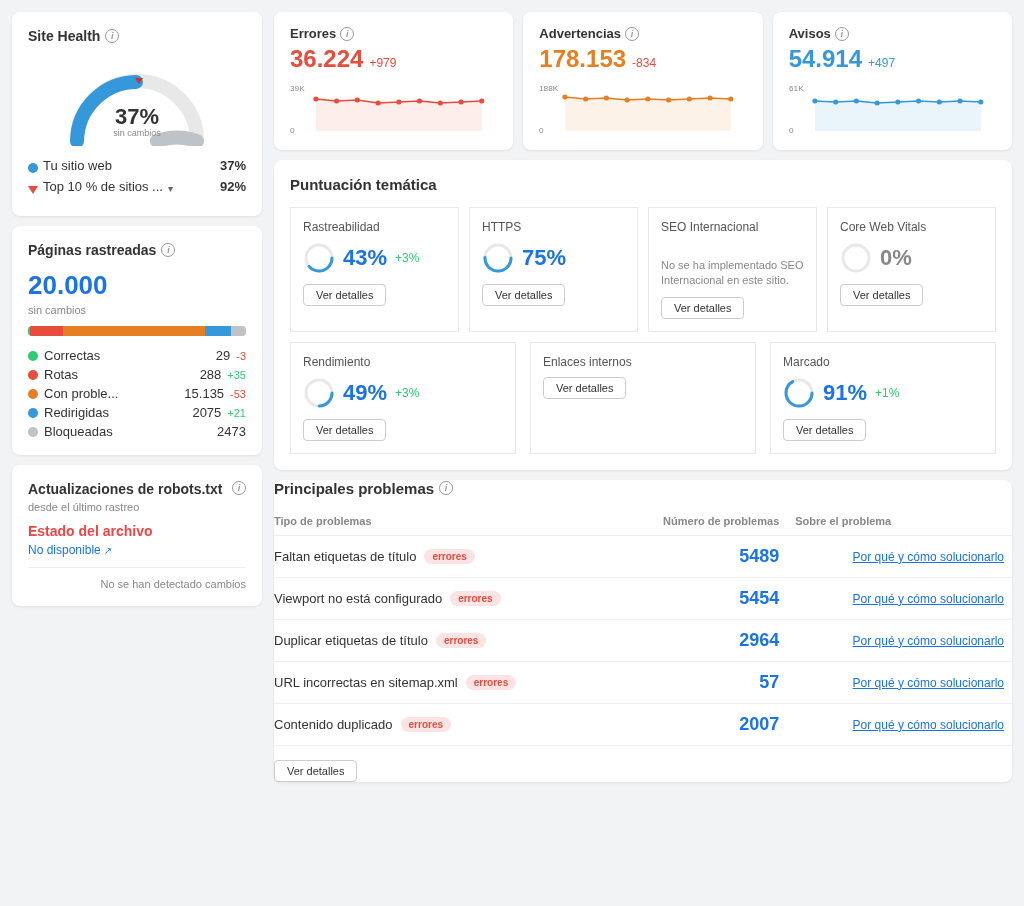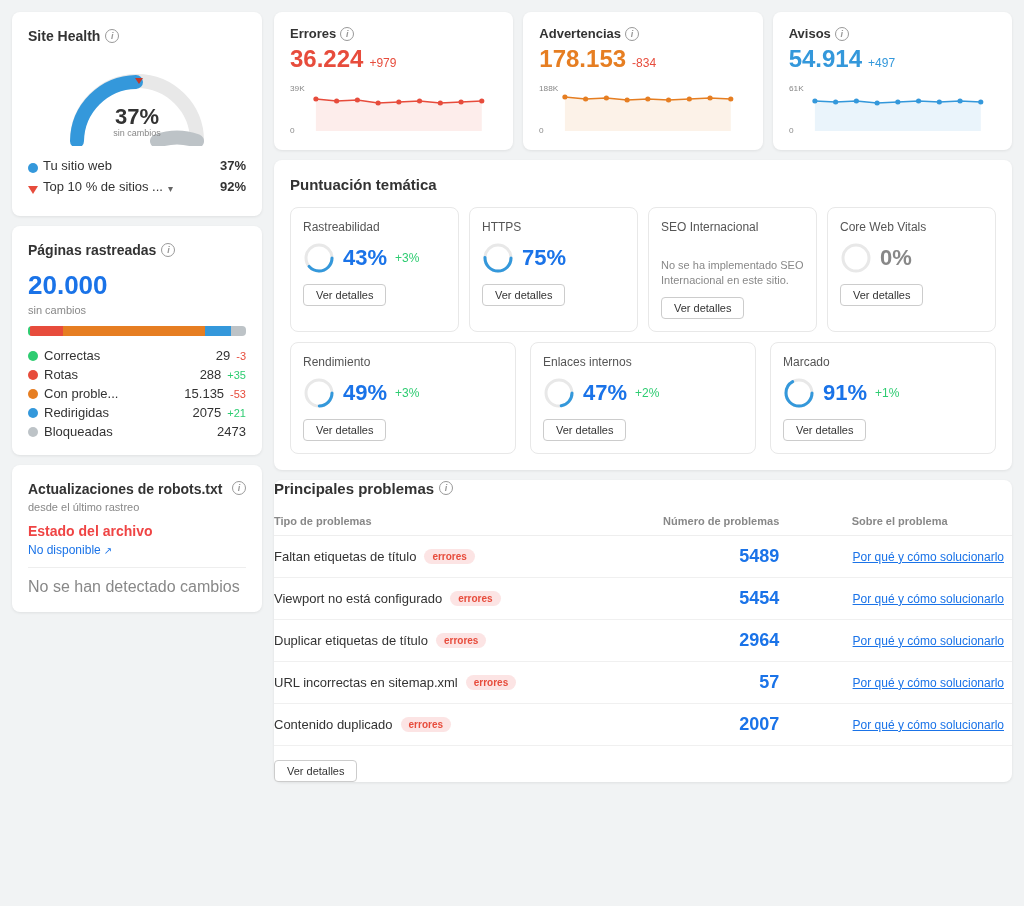--- a/index.html
+++ b/index.html
@@ -168,22 +168,23 @@
       align-items: center;
       gap: 3px;
       margin-bottom: 10px;
     }
     .divider {
       height: 1px;
       background: #eee;
       margin: 10px 0;
     }
     .robots-no-changes {
-      font-size: 16px;
+      font-size: 11px;
       color: #888;
+      text-align: right;
     }
     
     .right-panel {
       flex: 1;
       display: flex;
       flex-direction: column;
       gap: 10px;
     }
     
     .metrics-row {
@@ -245,21 +246,21 @@
       gap: 10px;
       margin-bottom: 10px;
     }
     .thematic-grid-2 {
       display: grid;
       grid-template-columns: repeat(3, 1fr);
       gap: 14px;
     }
     .score-card {
       border: 1px solid #e8e8e8;
-      border-radius: 8px;
+      border-radius: 0;
       padding: 12px;
     }
     .score-card-title {
       font-size: 12px;
       color: #555;
       margin-bottom: 8px;
     }
     .score-value-row {
       display: flex;
       align-items: center;
@@ -634,28 +635,20 @@
               <circle cx="16" cy="16" r="13" fill="none" stroke="#3498db" stroke-width="3" stroke-dasharray="40 81.6" stroke-dashoffset="20" stroke-linecap="round"></circle>
             </svg>
             <span class="score-value">49%</span>
             <span class="score-change">+3%</span>
           </div>
           <button class="ver-detalles-btn">Ver detalles</button>
         </div>
 
         <div class="score-card">
           <div class="score-card-title">Enlaces internos</div>
-          <div class="score-value-row">
-            <svg width="32" height="32" viewBox="0 0 32 32">
-              <circle cx="16" cy="16" r="13" fill="none" stroke="#e8e8e8" stroke-width="3"></circle>
-              <circle cx="16" cy="16" r="13" fill="none" stroke="#3498db" stroke-width="3" stroke-dasharray="38 81.6" stroke-dashoffset="20" stroke-linecap="round"></circle>
-            </svg>
-            <span class="score-value">47%</span>
-            <span class="score-change">+2%</span>
-          </div>
           <button class="ver-detalles-btn">Ver detalles</button>
         </div>
 
         <div class="score-card">
           <div class="score-card-title">Marcado</div>
           <div class="score-value-row">
             <svg width="32" height="32" viewBox="0 0 32 32">
               <circle cx="16" cy="16" r="13" fill="none" stroke="#e8e8e8" stroke-width="3"></circle>
               <circle cx="16" cy="16" r="13" fill="none" stroke="#3498db" stroke-width="3" stroke-dasharray="74.3 81.6" stroke-dashoffset="20" stroke-linecap="round"></circle>
             </svg>
@@ -671,21 +664,21 @@
     <div class="problems-card">
       <div class="problems-title">
         <span>Principales problemas</span>
         <span class="info-icon">i</span>
       </div>
       <table>
         <tbody>
             <tr class="table-header">
           <td>Tipo de problemas</td>
           <td style="text-align:right;">Número de problemas</td>
-          <td style="text-align:center;">Sobre el problema</td>
+          <td style="text-align:left;">Sobre el problema</td>
         </tr>
         <tr class="data-row">
           <td>
             <div class="problem-name">
               <span>Faltan etiquetas de título</span>
               <span class="badge-error">errores</span>
             </div>
           </td>
           <td class="problem-count">5489</td>
           <td style="text-align:right;"><span class="problem-link">Por qué y cómo solucionarlo</span></td>

